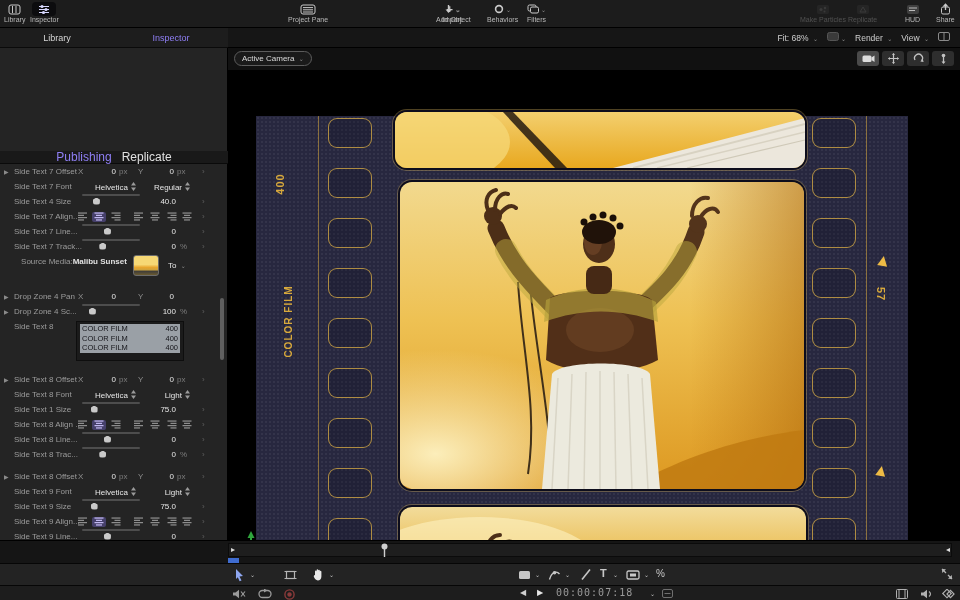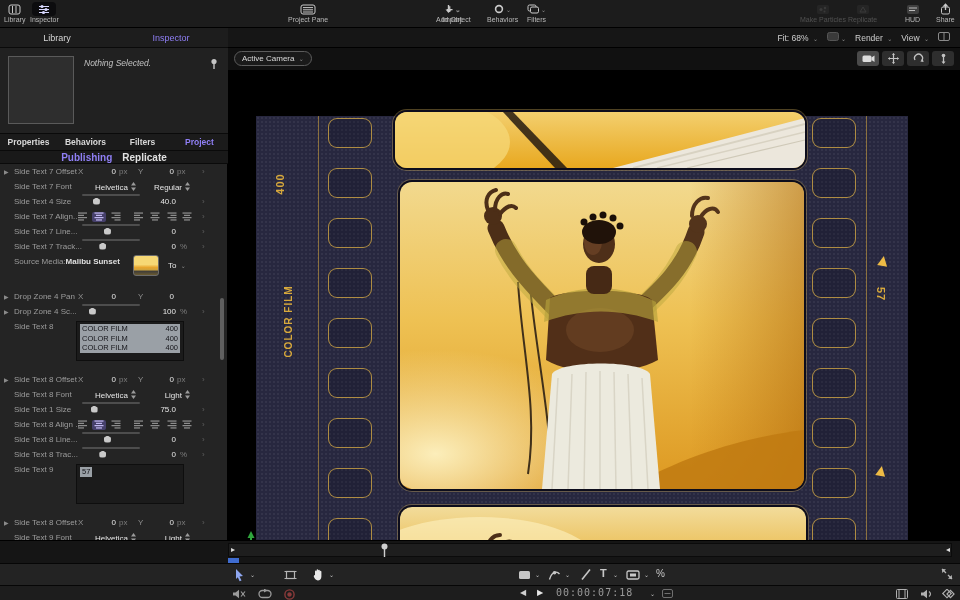--- a/index.html
+++ b/index.html
@@ -21,21 +21,21 @@
   .lp-tab { flex:1; text-align:center; font-size:9px; line-height:20px; color:#d6d6d6; }
   .lp-tab.active { color:#8f7ff5; }
   #preview { position:absolute; left:0; top:20px; width:228px; height:86px; background:#212121; border-bottom:1px solid #0a0a0a;}
   #thumbbox { position:absolute; left:8px; top:8px; width:66px; height:68px; background:#2e2e2e; border:1px solid #5a5a5a; }
   #nosel { position:absolute; left:84px; top:10px; font-size:8.5px; font-style:italic; color:#c0c0c0; }
   #pin { position:absolute; right:10px; top:8px; }
   #insp-tabs { position:absolute; left:0; top:106px; width:228px; height:17px; background:#1b1b1b; display:flex; border-bottom:1px solid #0a0a0a;}
   .insp-tab { flex:1; text-align:center; font-size:8.5px; line-height:17px; color:#d8d8d8; font-weight:bold;}
   .insp-tab.active { color:#8f7ff5; }
   #subtabs { position:absolute; left:0; top:123px; width:228px; height:13px; background:#191919; display:flex; justify-content:center; gap:10px; border-bottom:1px solid #0a0a0a;}
-  .subtab { font-size:10px; line-height:13px; color:#e0e0e0; font-weight:bold;}
+  .subtab { font-size:12px; line-height:13px; color:#e0e0e0; font-weight:normal;}
   .subtab.active { color:#8f7ff5; }
   #rows { position:absolute; left:0; top:136px; width:228px; height:436px; overflow:hidden; }
 
   .row { position:relative; height:15px; font-size:8px; color:#9c9c9c;text-decoration:underline; }
   .row .disc { position:absolute; left:4px; top:4px; font-size:6px; color:#8a8a8a; }
   .row .lab { position:absolute; left:14px; top:3px; width:76px; white-space:nowrap; overflow:hidden; }
   .row .chev { position:absolute; left:202px; top:3px; color:#5f5f5f; font-size:8px; }
   .dimu { color:#7d7d7d; }
   .val { color:#e6e6e6; }
   .axis { color:#8d8d8d; }
@@ -205,36 +205,20 @@
       </span>
       <span>Share</span>
     </div>
   </div>
 
   <div id="leftpanel">
     <div id="lp-tabs">
       <div class="lp-tab">Library</div>
       <div class="lp-tab active">Inspector</div>
     </div>
-    <div id="preview">
-      <div id="thumbbox"></div>
-      <div id="nosel">Nothing Selected.</div>
-      <div id="pin">
-        <svg width="8" height="12">
-            <circle cx="4" cy="3.5" r="2.6" fill="#c4c4c4"></circle>
-            <line x1="4" y1="6" x2="4" y2="11" stroke="#c4c4c4" stroke-width="1.4"></line>
-          </svg>
-      </div>
-    </div>
-    <div id="insp-tabs">
-      <div class="insp-tab">Properties</div>
-      <div class="insp-tab">Behaviors</div>
-      <div class="insp-tab">Filters</div>
-      <div class="insp-tab active">Project</div>
-    </div>
     <div id="subtabs">
       <div class="subtab active">Publishing</div>
       <div class="subtab">Replicate</div>
     </div>
     <div id="rows">
         <div class="row">
           <span class="disc">▶</span>
           <span class="lab">Side Text 7 Offset</span>
           <span class="axis" style="position: absolute; left: 78px; top: 3px;">X</span>
           <span class="val" style="position: absolute; left: 100px; top: 3px; width: 16px; text-align: right;">0</span>
@@ -331,21 +315,21 @@
         </div>
         <div class="row">
           <span class="lab">Side Text 7 Track...</span>
           <div class="track" style="position: absolute; left: 82px; top: 0px; width: 58px;"></div>
           <div class="thumb" style="left: 99.3px;"></div>
           <span class="val" style="position: absolute; left: 152px; top: 3px; width: 24px; text-align: right;">0</span>
           <span class="dimu" style="position: absolute; left: 180px; top: 3px;">%</span>
           <span class="chev">›</span>
         </div>
         <div class="row" style="height: 28px;">
-          <span class="lab" style="width: 120px;">Source Media:<span style="color: rgb(224, 224, 224); font-weight: bold;">Malibu Sunset</span></span>
+          <span class="lab" style="width: 120px; text-align: center;">Source Media:<span style="color: rgb(224, 224, 224); font-weight: bold;">Malibu Sunset</span></span>
           <div class="mediathumb sunset1" style="left: 133px; top: 1px; width: 26px; height: 21px;"></div>
           <span class="val" style="position: absolute; left: 168px; top: 7px; width: 24px;"><span>To</span> <span class="caret">⌄</span></span>
         </div>
         <div class="row" style="height: 7px;"></div>
         <div class="row">
           <span class="disc">▶</span>
           <span class="lab">Drop Zone 4 Pan</span>
           <span class="axis" style="position: absolute; left: 78px; top: 3px;">X</span>
           <span class="val" style="position: absolute; left: 100px; top: 3px; width: 16px; text-align: right;">0</span>
           <span class="axis" style="position: absolute; left: 138px; top: 3px;">Y</span>
@@ -474,24 +458,20 @@
           <span class="val" style="position: absolute; left: 152px; top: 3px; width: 24px; text-align: right;">0</span>
           <span class="chev">›</span>
         </div>
         <div class="row">
           <span class="lab">Side Text 8 Trac...</span>
           <div class="track" style="position: absolute; left: 82px; top: 0px; width: 58px;"></div>
           <div class="thumb" style="left: 99.3px;"></div>
           <span class="val" style="position: absolute; left: 152px; top: 3px; width: 24px; text-align: right;">0</span>
           <span class="dimu" style="position: absolute; left: 180px; top: 3px;">%</span>
           <span class="chev">›</span>
-        </div>
-        <div class="row" style="height: 46px;">
-          <span class="lab">Side Text 9</span>
-          <div class="txtbox" style="height: 40px;"><div class="txtline short"><span>57</span></div></div>
         </div>
         <div class="row" style="height: 7px;"></div>
         <div class="row">
           <span class="disc">▶</span>
           <span class="lab">Side Text 8 Offset</span>
           <span class="axis" style="position: absolute; left: 78px; top: 3px;">X</span>
           <span class="val" style="position: absolute; left: 100px; top: 3px; width: 16px; text-align: right;">0</span>
           <span class="dimu" style="position: absolute; left: 119px; top: 3px;">px</span>
           <span class="axis" style="position: absolute; left: 138px; top: 3px;">Y</span>
           <span class="val" style="position: absolute; left: 158px; top: 3px; width: 16px; text-align: right;">0</span>

